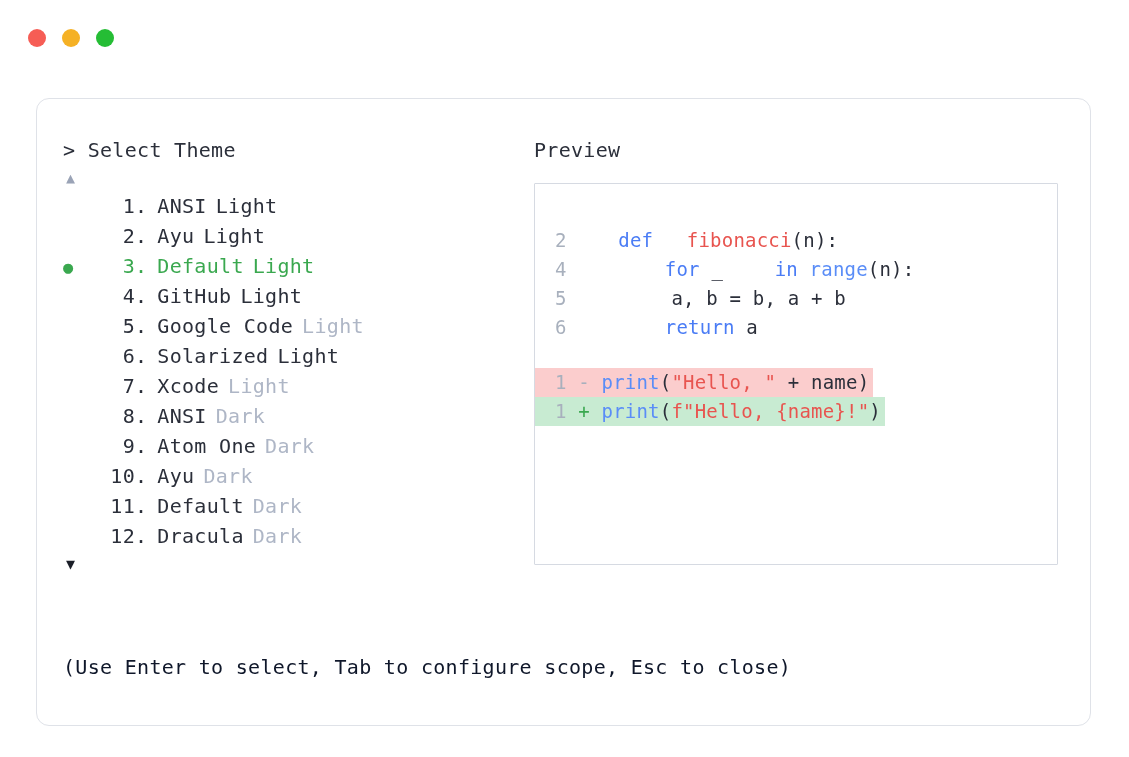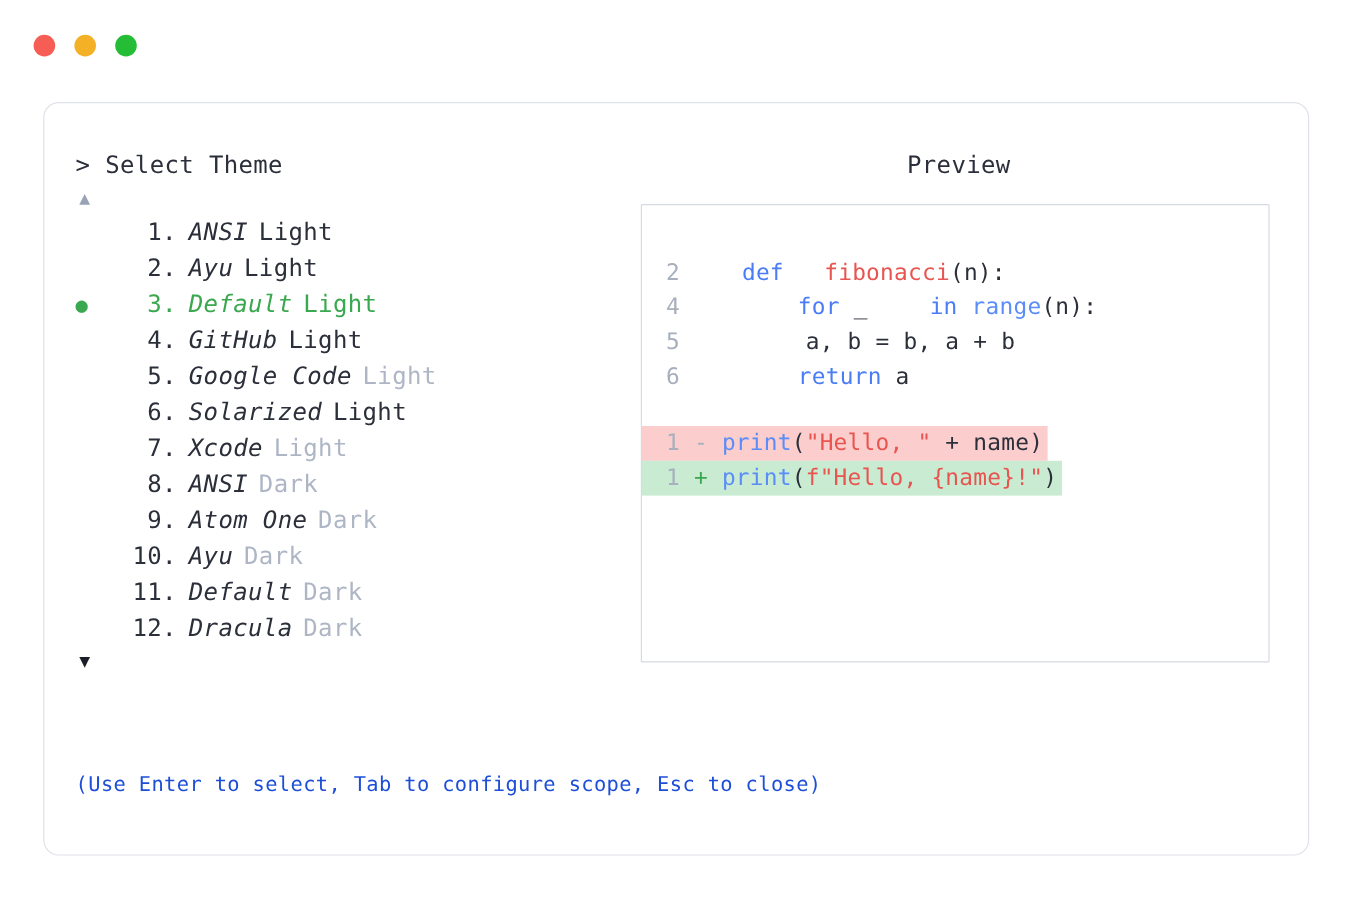--- a/index.html
+++ b/index.html
@@ -33,21 +33,21 @@
     display: block;
   }
   .dot.red    { background: #f65d55; }
   .dot.yellow { background: #f5b125; }
   .dot.green  { background: #25bd35; }
 
   
   .card {
     position: absolute;
     left: 36px;
-    top: 85px;
+    top: 98px;
     width: 1055px;
     height: 628px;
     box-sizing: border-box;
     border: 1.5px solid #dfe2e8;
     border-radius: 13px;
     background: #ffffff;
   }
 
   
   .left-col {
@@ -97,21 +97,21 @@
   .row-num {
     width: 44px;
     flex: 0 0 44px;
     text-align: right;
     color: #2b2f3a;
   }
   .row-dotsep {
     color: #2b2f3a;
     padding-right: 10px;
   }
-  .row-name  { color: #2b2f3a; font-style: italic; }
+  .row-name  { color: #2b2f3a; }
   .row-variant { color: #2b2f3a; padding-left: 9px; }
   .row-variant.muted { color: #aeb6c6; }
 
   .theme-row.selected .row-num,
   .theme-row.selected .row-dotsep,
   .theme-row.selected .row-name,
   .theme-row.selected .row-variant { color: #3aa84f; }
 
   
   .right-col {
@@ -119,21 +119,20 @@
     left: 497px;
     top: 36px;
     width: 530px;
   }
   .preview-label {
     font-size: 20px;
     line-height: 30px;
     color: #2b2f3a;
     letter-spacing: 0.3px;
     white-space: pre;
-    text-align: center;
   }
   .preview-box {
     margin-top: 18px;
     width: 524px;
     height: 382px;
     box-sizing: border-box;
     border: 1.5px solid #d6dae2;
     background: #ffffff;
     border-radius: 1px;
     padding: 42px 0 0 0;
@@ -168,23 +167,23 @@
   }
   .diff-wrap { display: block; }
   .diff-minus-bg { background: #fbcdcd; }
   .diff-plus-bg  { background: #c8ebd2; }
 
   
   .footer-hint {
     position: absolute;
     left: 26px;
     bottom: 44px;
-    font-size: 17px;
+    font-size: 20px;
     line-height: 28px;
-    color: #1d4ed8;
+    color: #0f172a;
     letter-spacing: 0.3px;
     white-space: pre;
   }
 </style>
 </head>
 <body>
 
 <div class="titlebar">
   <span class="dot red"></span>
   <span class="dot yellow"></span>

